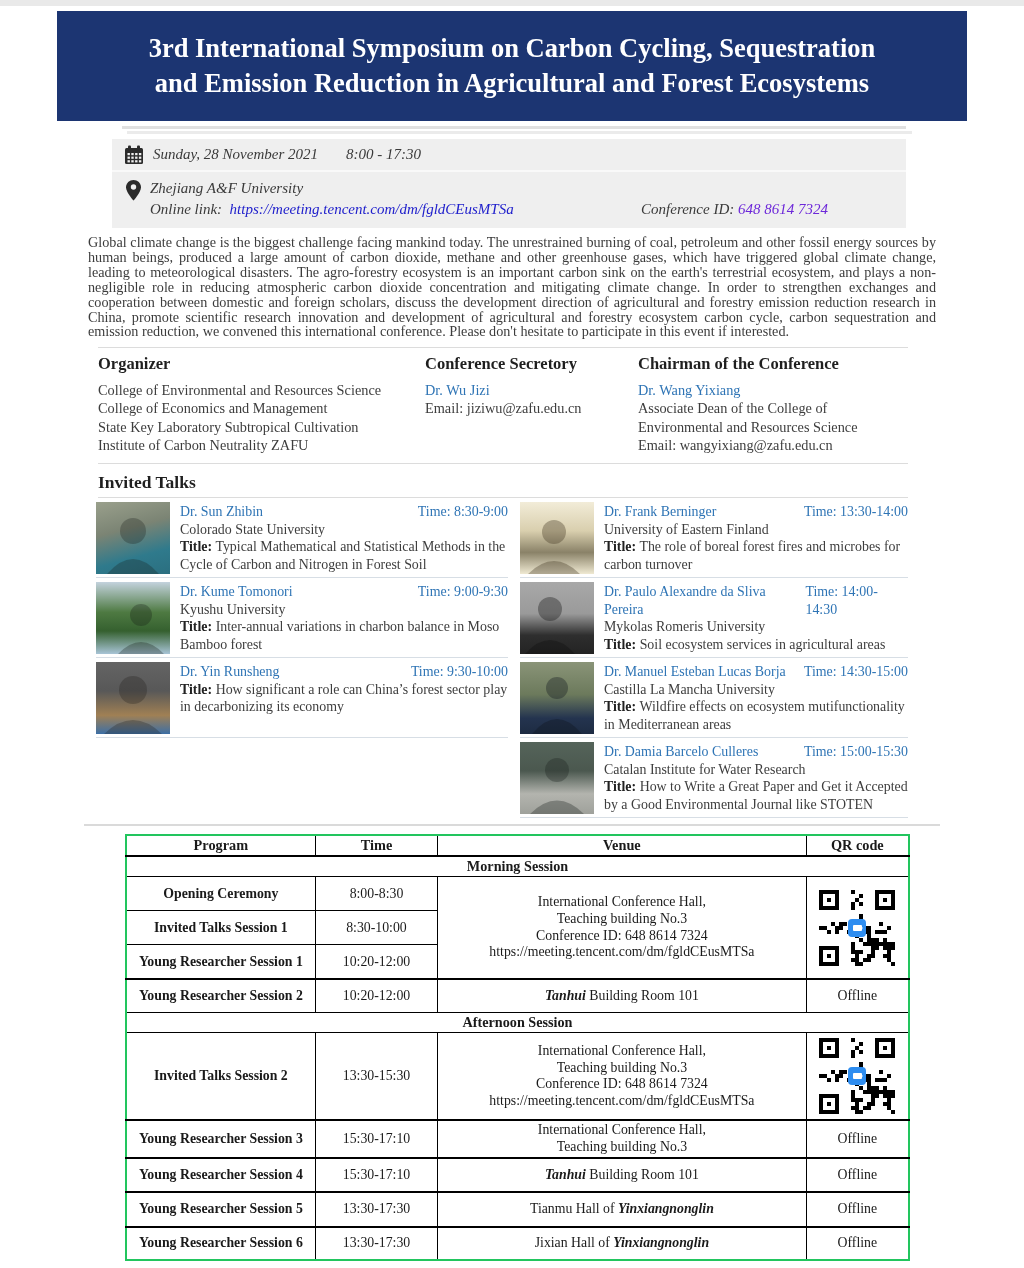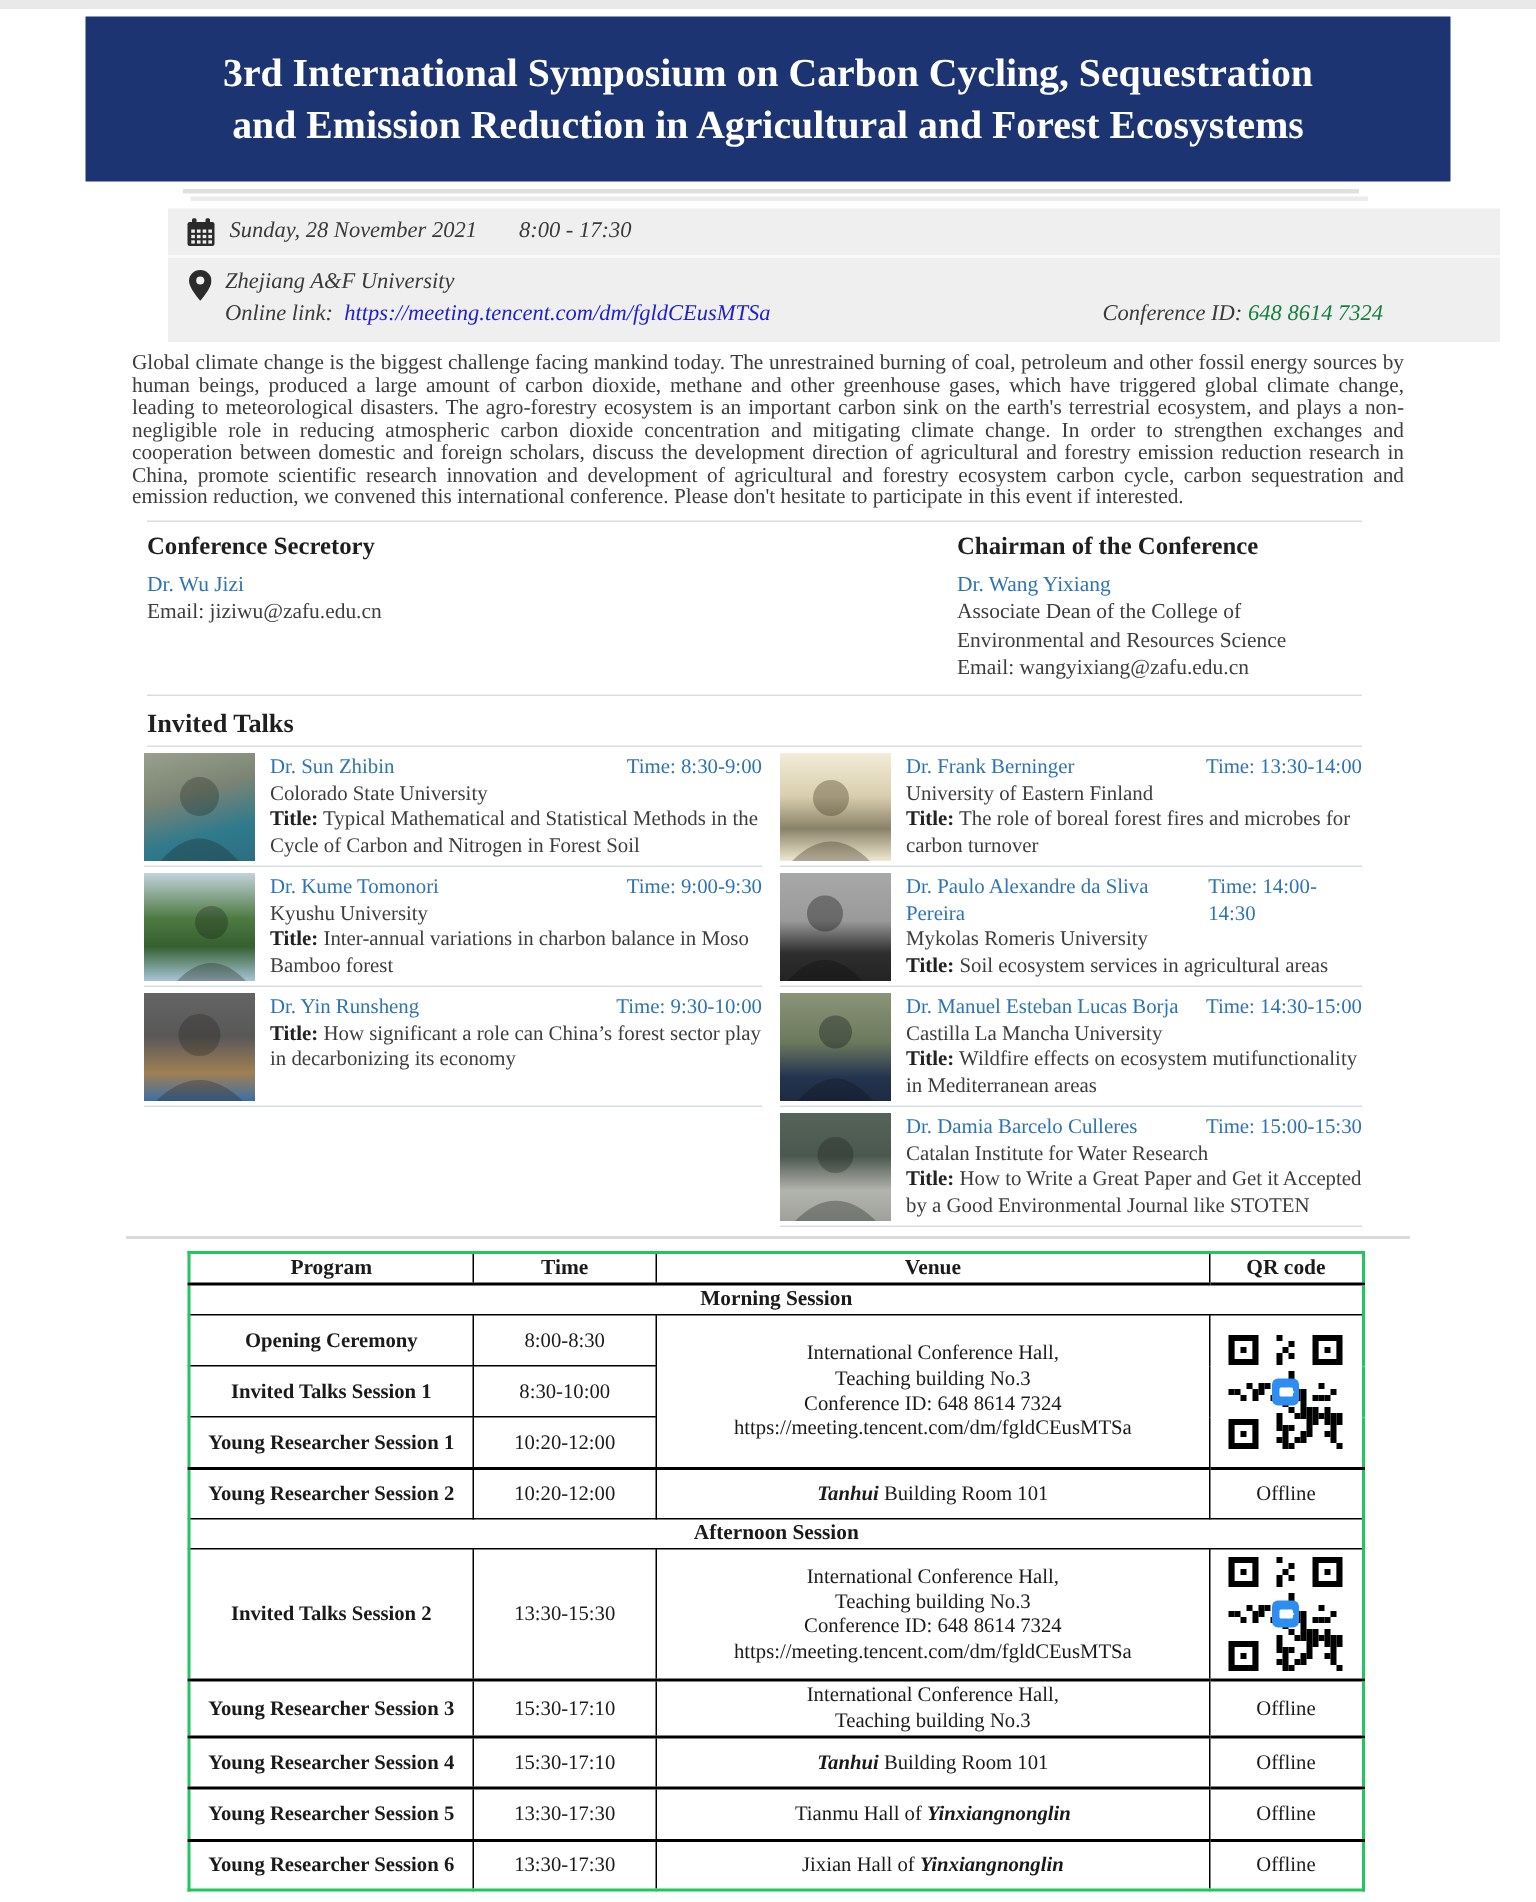--- a/index.html
+++ b/index.html
@@ -13,29 +13,29 @@
   
   .banner {
     margin:5px 57px 0 57px; height:110px; background:#1c3572; color:#fff;
     display:flex; flex-direction:column; justify-content:center; text-align:center;
     font-weight:bold; font-size:26.5px; line-height:35px;
   }
   .pg-line1 { height:3px; background:#e0e0e0; margin:5px 118px 0 122px; }
   .pg-line2 { height:3px; background:#ebebeb; margin:2px 112px 0 127px; }
 
   
-  .info-box { margin:5px 0 0 112px; width:888px; background:#efefef; font-style:italic; color:#3a3a3a; }
+  .info-box { margin:5px 0 0 112px; width:794px; background:#efefef; font-style:italic; color:#3a3a3a; }
   .info-row1 { display:flex; align-items:center; height:33px; padding:0 12px; font-size:15px; border-bottom:2px solid #f9f9f9; }
   .info-row1 .date { margin-left:9px; }
   .info-row1 .time { margin-left:28px; }
   .info-row2 { display:flex; padding:6px 12px 8px 14px; font-size:15px; line-height:21px; }
   .pin-wrap { width:24px; padding-top:2px; }
   .conf-id { margin-left:auto; margin-right:66px; align-self:flex-end; }
   .link-blue { color:#2121cc; }
-  .id-blue { color:#15803d; }
+  .id-blue { color:#6d28d9; }
 
   
   .intro { margin:7px 88px 0 88px; font-size:14.2px; line-height:14.9px; text-align:justify; color:#3c3c3c; }
 
   
   .org-section { margin:8px 98px 0 98px; width:810px; border-top:1px solid #dcdcdc; border-bottom:1px solid #dcdcdc; display:flex; padding:7px 0 9px 0; }
   .org-col h3 { font-size:16.5px; color:#1f1f1f; margin-bottom:7px; }
   .org-col { font-size:14.3px; line-height:18.4px; color:#3d3d3d; }
   .org-col.c1 { width:327px; }
   .org-col.c2 { width:270px; }
@@ -140,20 +140,27 @@
     </div>
     <div class="conf-id">
       <span>Conference ID:</span> <span class="id-blue">648 8614 7324</span>
     </div>
   </div>
 </div>
 
 <div class="intro">Global climate change is the biggest challenge facing mankind today. The unrestrained burning of coal, petroleum and other fossil energy sources by human beings, produced a large amount of carbon dioxide, methane and other greenhouse gases, which have triggered global climate change, leading to meteorological disasters. The agro-forestry ecosystem is an important carbon sink on the earth's terrestrial ecosystem, and plays a non-negligible role in reducing atmospheric carbon dioxide concentration and mitigating climate change. In order to strengthen exchanges and cooperation between domestic and foreign scholars, discuss the development direction of agricultural and forestry emission reduction research in China, promote scientific research innovation and development of agricultural and forestry ecosystem carbon cycle, carbon sequestration and emission reduction, we convened this international conference. Please don't hesitate to participate in this event if interested.</div>
 
 <div class="org-section">
+  <div class="org-col c1">
+    <h3>Organizer</h3>
+    <div>College of Environmental and Resources Science</div>
+    <div>College of Economics and Management</div>
+    <div>State Key Laboratory Subtropical Cultivation</div>
+    <div>Institute of Carbon Neutrality ZAFU</div>
+  </div>
   <div class="org-col c3">
     <h3>Conference Secretory</h3>
     <div class="blue-name">Dr. Wu Jizi</div>
     <div>Email: jiziwu@zafu.edu.cn</div>
   </div>
   <div class="org-col c2">
     <h3>Chairman of the Conference</h3>
     <div class="blue-name">Dr. Wang Yixiang</div>
     <div>Associate Dean of the College of</div>
     <div>Environmental and Resources Science</div>

